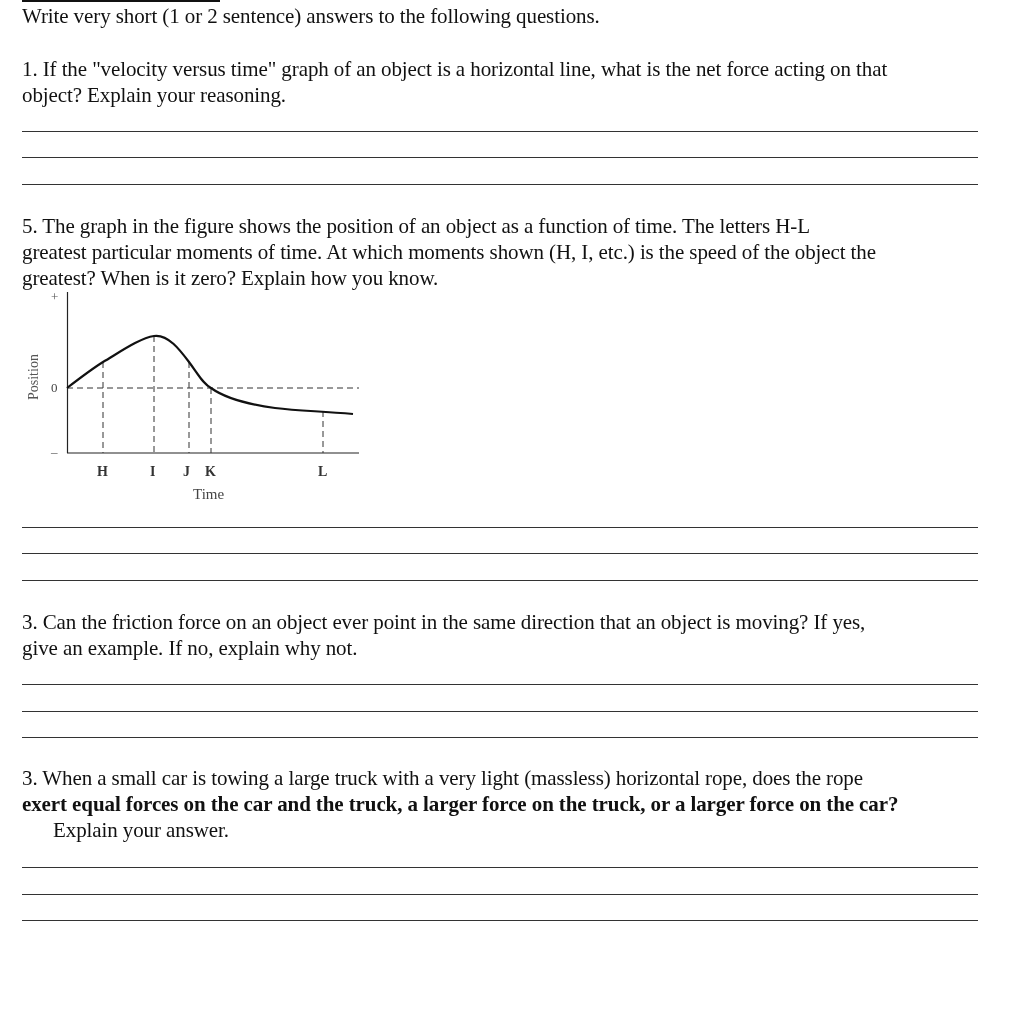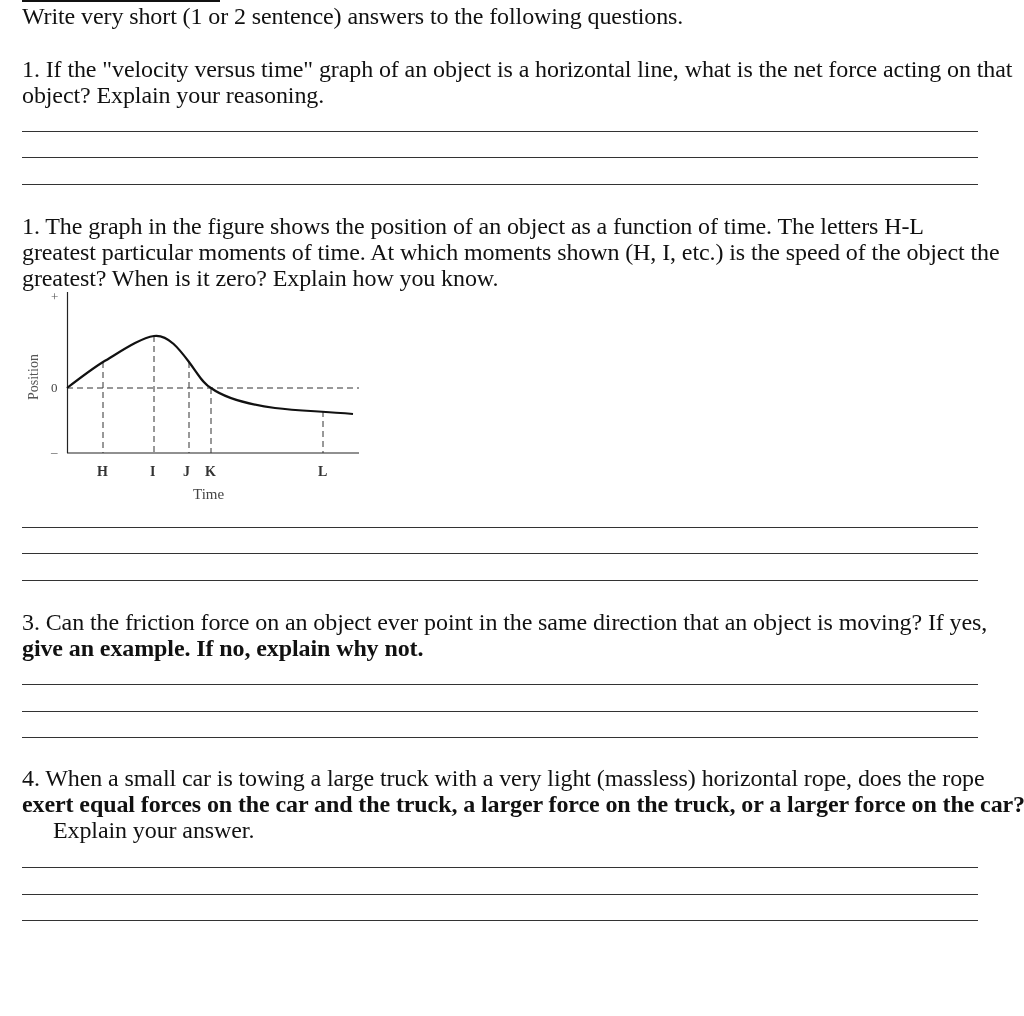--- a/index.html
+++ b/index.html
@@ -1,37 +1,37 @@
 <!DOCTYPE html>
 <html><head>
 <meta charset="utf-8">
 <style>
   html, body { margin: 0; padding: 0; background: #ffffff; }
   body { width: 1024px; height: 1016px; position: relative; overflow: hidden;
          font-family: "Liberation Serif", serif; color: #111; }
   .abs { position: absolute; }
-  .txt { font-size: 24px; line-height: 26px; white-space: nowrap; letter-spacing: -0.1px; }
+  .txt { font-size: 21px; line-height: 26px; white-space: nowrap; letter-spacing: -0.1px; }
   .rule { position: absolute; left: 22px; width: 956px; height: 0; border-top: 1.3px solid #333; }
   .topbar { position: absolute; left: 22px; top: 0; width: 198px; height: 0; border-top: 2px solid #111; }
   svg text { font-family: "Liberation Serif", serif; }
 </style>
 </head>
 <body>
 
 <div class="topbar"></div>
 
 <div class="abs txt" style="left:22px; top:3px;">Write very short (1 or 2 sentence) answers to the following questions.</div>
 
 <div class="abs txt" style="left:22px; top:56px;">1.  If the "velocity versus time" graph of an object is a horizontal line, what is the net force acting on that</div>
 <div class="abs txt" style="left:22px; top:82px;">object? Explain your reasoning.</div>
 <div class="rule" style="top:131px;"></div>
 <div class="rule" style="top:157px;"></div>
 <div class="rule" style="top:184px;"></div>
 
-<div class="abs txt" style="left:22px; top:213px;">1.  The graph in the figure shows the position of an object as a function of time. The letters H-L</div>
+<div class="abs txt" style="left:22px; top:213px;">5.  The graph in the figure shows the position of an object as a function of time. The letters H-L</div>
 <div class="abs txt" style="left:22px; top:239px;">greatest particular moments of time. At which moments shown (H, I, etc.) is the speed of the object the</div>
 <div class="abs txt" style="left:22px; top:265px;">greatest? When is it zero? Explain how you know.</div>
 
 <svg class="abs" style="left:0; top:284px;" width="380" height="230" viewBox="0 284 380 230">
 
   <line x1="67.5" y1="292" x2="67.5" y2="453" stroke="#222" stroke-width="1.2"></line>
   <line x1="67" y1="453" x2="359" y2="453" stroke="#222" stroke-width="1.2"></line>
 
   <line x1="67" y1="388" x2="359" y2="388" stroke="#333" stroke-width="1" stroke-dasharray="6,4"></line>
 
@@ -56,23 +56,23 @@
   <text x="318" y="476" font-size="14" font-weight="bold" fill="#333">L</text>
 
   <text x="193" y="499" font-size="15" fill="#444">Time</text>
 </svg>
 
 <div class="rule" style="top:527px;"></div>
 <div class="rule" style="top:553px;"></div>
 <div class="rule" style="top:580px;"></div>
 
 <div class="abs txt" style="left:22px; top:609px;">3. Can the friction force on an object ever point in the same direction that an object is moving? If yes,</div>
-<div class="abs txt" style="left:22px; top:635px;font-weight:bold;">give an example. If no, explain why not.</div>
+<div class="abs txt" style="left:22px; top:635px;">give an example. If no, explain why not.</div>
 <div class="rule" style="top:684px;"></div>
 <div class="rule" style="top:711px;"></div>
 <div class="rule" style="top:737px;"></div>
 
-<div class="abs txt" style="left:22px; top:765px;">4.  When a small car is towing a large truck with a very light (massless) horizontal rope, does the rope</div>
+<div class="abs txt" style="left:22px; top:765px;">3.  When a small car is towing a large truck with a very light (massless) horizontal rope, does the rope</div>
 <div class="abs txt" style="left:22px; top:791px;font-weight:bold;">exert equal forces on the car and the truck, a larger force on the truck, or a larger force on the car?</div>
 <div class="abs txt" style="left:22px; top:817px;margin-left:31px;">Explain your answer.</div>
 <div class="rule" style="top:867px;"></div>
 <div class="rule" style="top:894px;"></div>
 <div class="rule" style="top:920px;"></div>
 
 </body></html>

